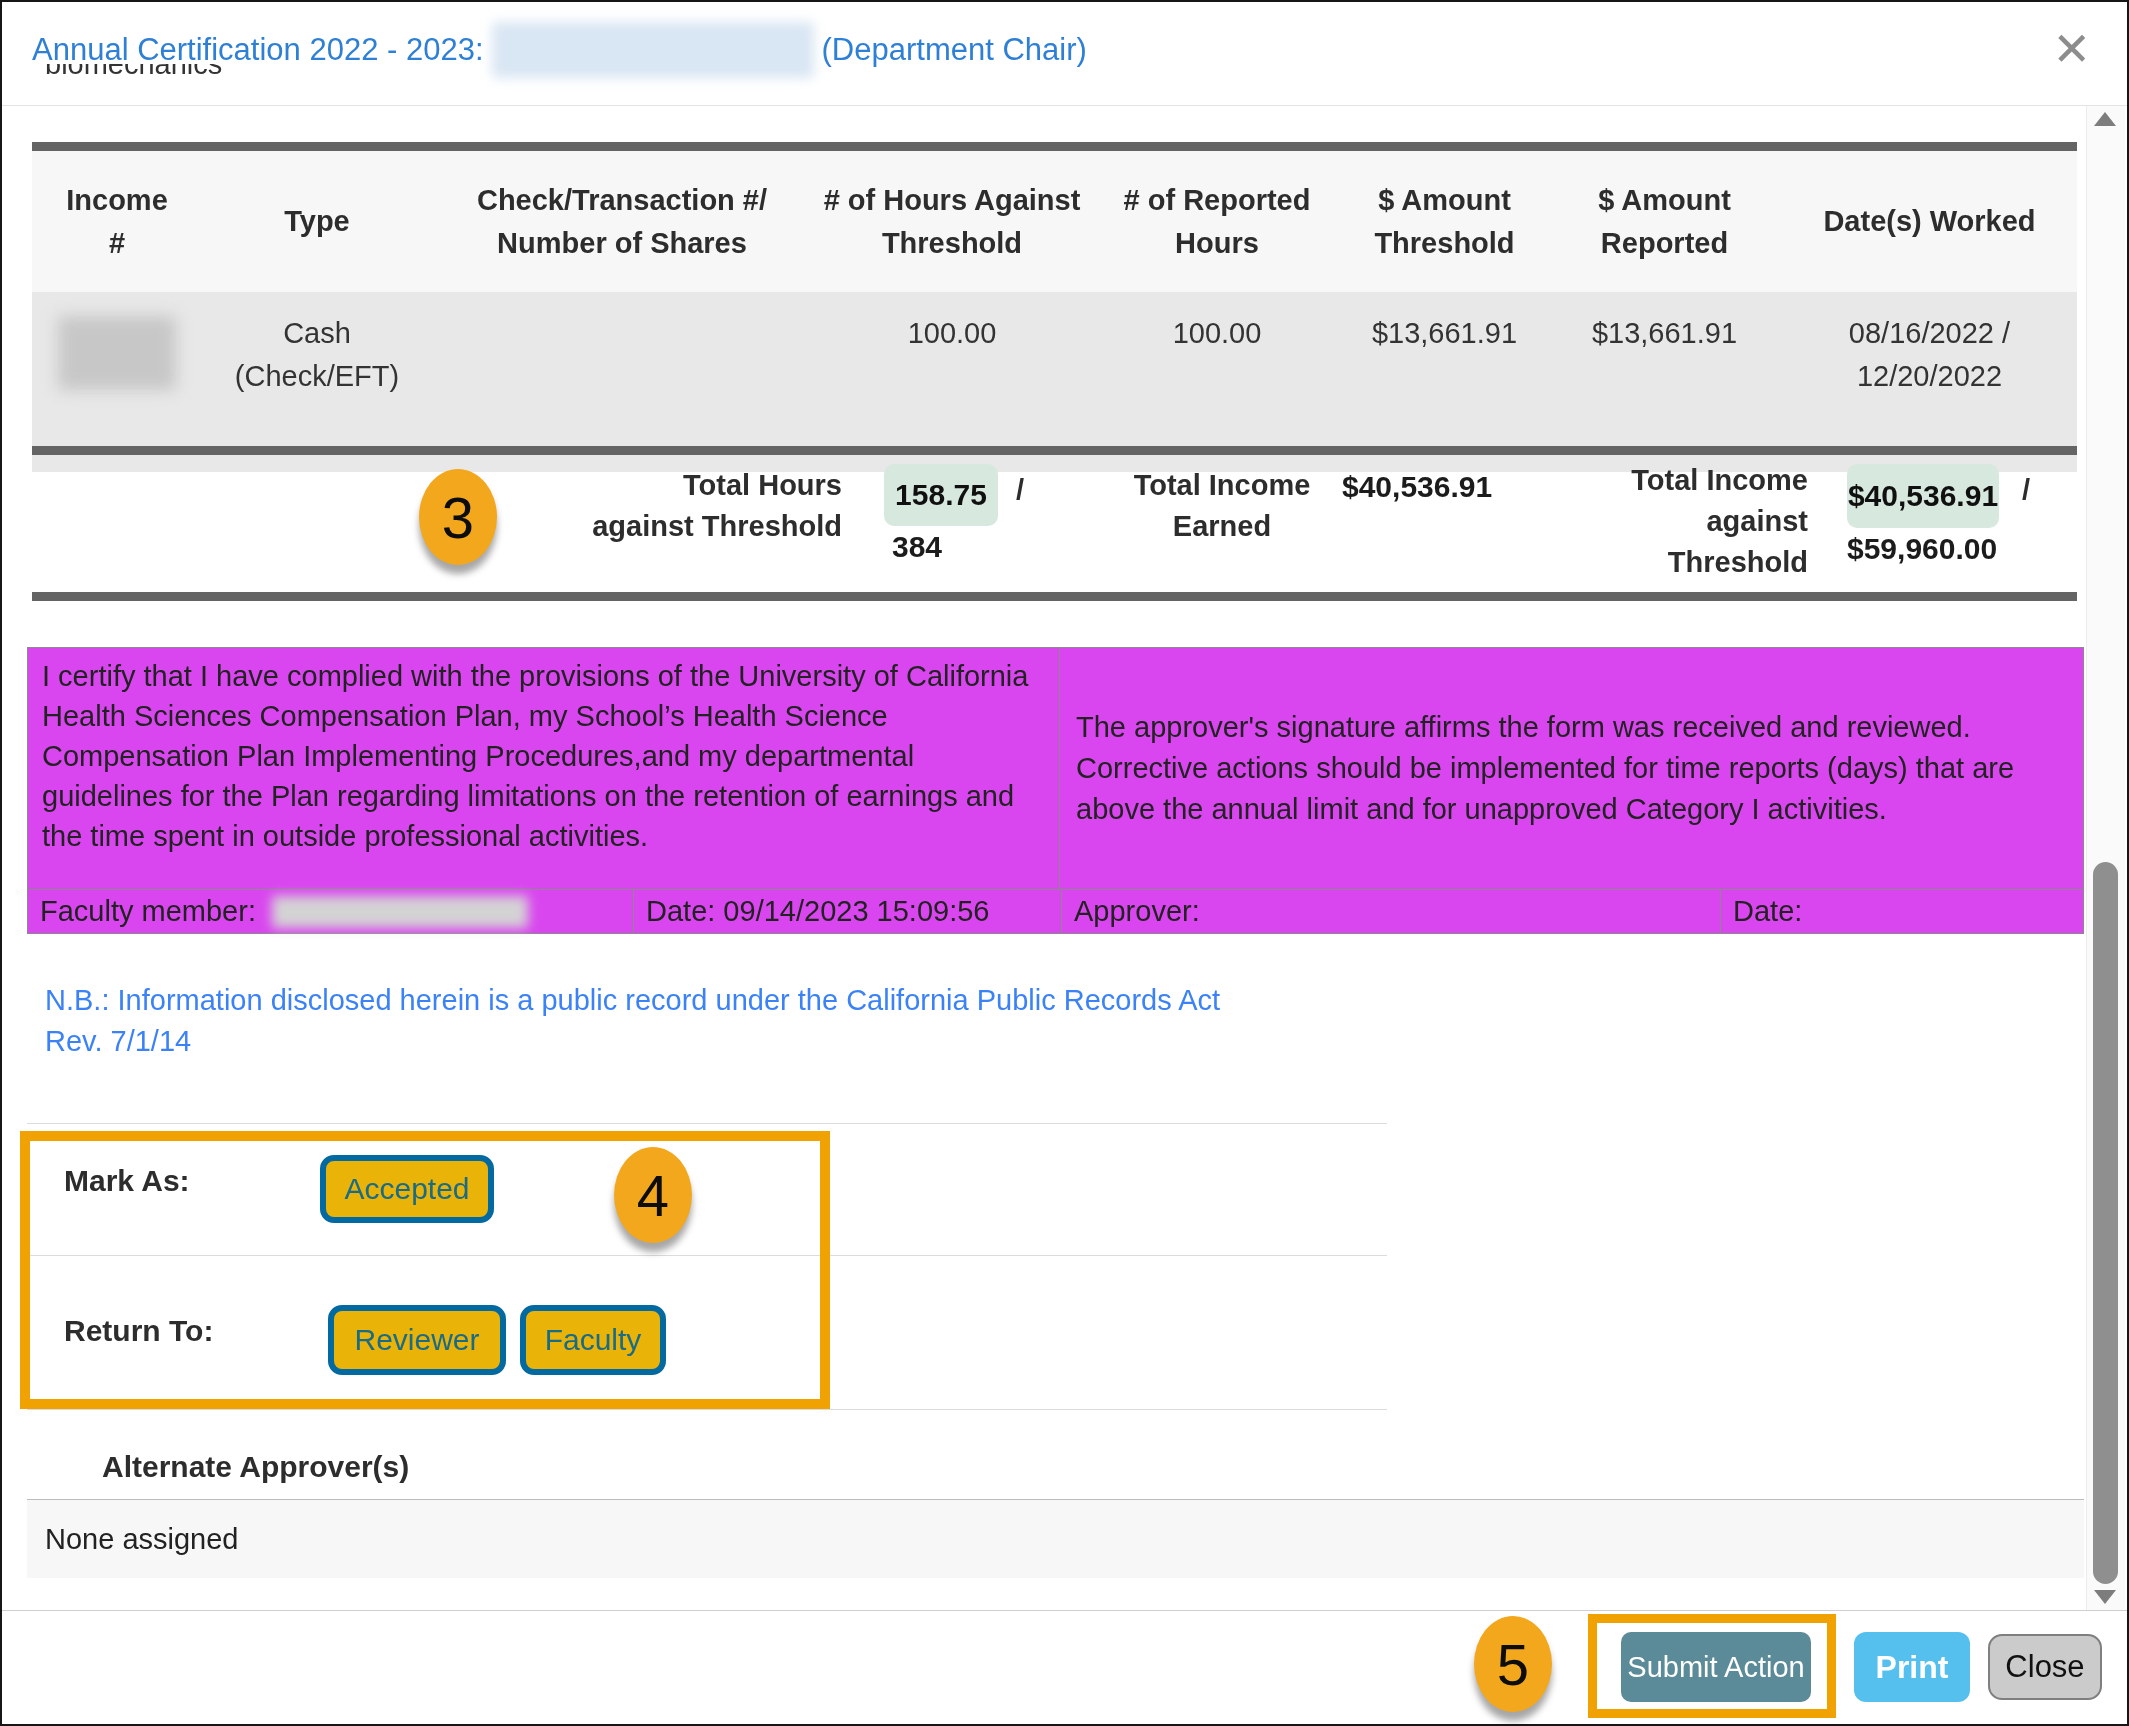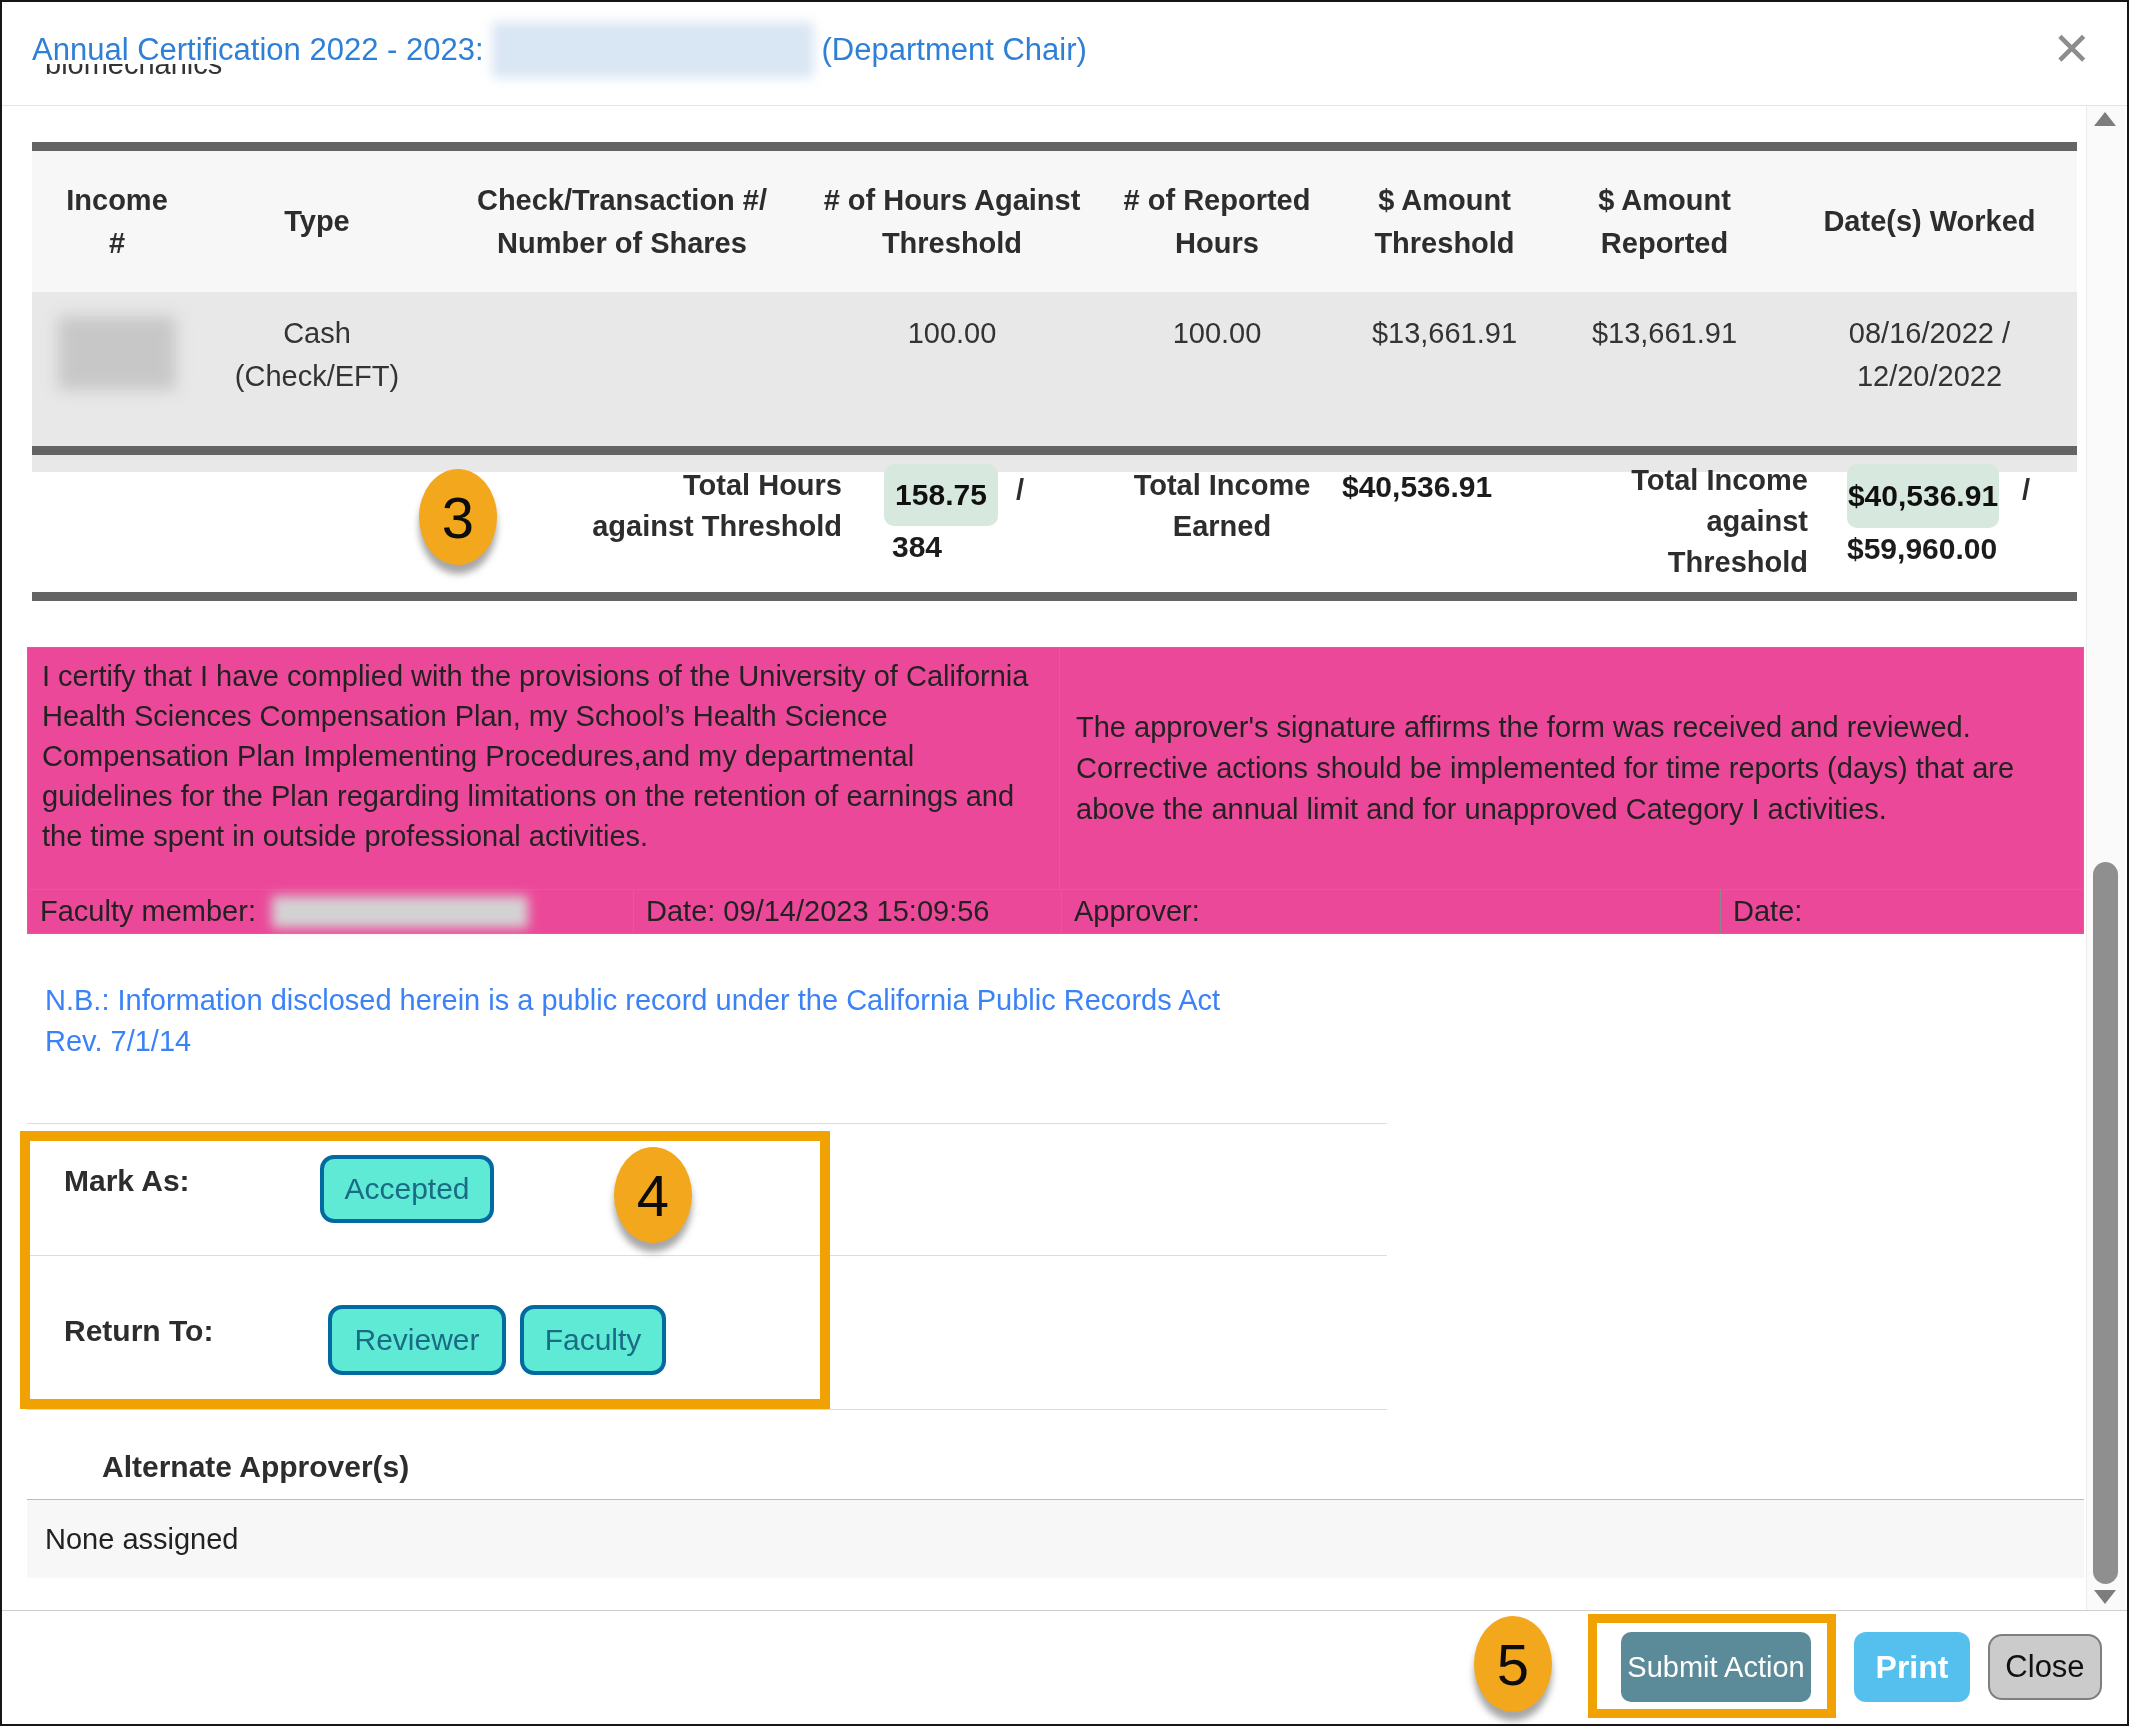--- a/index.html
+++ b/index.html
@@ -50,21 +50,21 @@
   .tot-num { position:absolute; font-weight:bold; font-size:30px; color:#1c1c1c; }
   #hours-max { left:890px; top:528px; }
   #income-earned-label { left:1120px; top:463px; width:200px; text-align:center; }
   #income-earned-value { left:1340px; top:468px; }
   #income-thr-label { left:1588px; top:458px; width:218px; }
   #income-thr-value { left:1845px; top:462px; width:152px; height:64px; }
   #income-thr-div { left:2020px; top:472px; }
   #income-thr-max { left:1845px; top:530px; }
 
   
-  #cert { position:absolute; left:25px; top:645px; width:2057px; height:287px; border:1px solid #8a8a8a; box-sizing:border-box; background:#ec4899; }
+  #cert { position:absolute; left:25px; top:645px; width:2057px; height:287px; border:1px solid #8a8a8a; box-sizing:border-box; background:#d946ef; }
   #cert-statements { display:flex; height:242px; border-bottom:1px solid #8a8a8a; box-sizing:border-box; }
   #cert-left  { width:1032px; box-sizing:border-box; border-right:1px solid #8a8a8a; padding:8px 14px; font-size:29px; line-height:40px; color:#222; }
   #cert-right { flex:1; box-sizing:border-box; padding:8px 16px; font-size:29px; line-height:41px; color:#222; display:flex; align-items:center; }
   #cert-sign { display:flex; height:43px; }
   .sigcell { box-sizing:border-box; display:flex; align-items:center; padding-left:12px; font-size:29px; color:#222; }
   #sig1 { width:606px; border-right:1px solid #8a8a8a; gap:16px; }
   #sig2 { width:428px; border-right:1px solid #8a8a8a; }
   #sig3 { width:659px; border-right:1px solid #8a8a8a; }
   #sig4 { flex:1; }
   #fac-blob { width:256px; height:32px; background:#d3d3d3; filter:blur(6px); }
@@ -73,21 +73,21 @@
   #nb { position:absolute; left:43px; top:978px; font-size:29px; line-height:41px; color:#3b82f6; }
 
   
   .thinline { position:absolute; left:25px; width:1360px; height:1px; background:#dcdcdc; }
   #line-a { top:1121px; } #line-b { top:1253px; } #line-c { top:1407px; }
   #action-box { position:absolute; left:18px; top:1129px; width:810px; height:278px; box-sizing:border-box;
                 border:10px solid #F0A202; }
   .sec-label { position:absolute; font-weight:bold; font-size:30px; color:#2d2d2d; }
   #mark-as { left:62px; top:1162px; }
   #return-to { left:62px; top:1312px; }
-  .teal-btn { position:absolute; background:#5eead4; border:4px solid #0369a1; border-radius:14px; color:#1A6B85;
+  .teal-btn { position:absolute; background:#eab308; border:6px solid #0369a1; border-radius:14px; color:#1A6B85;
               display:flex; align-items:center; justify-content:center; font-size:30px; box-sizing:border-box; }
   #btn-accepted { left:318px; top:1153px; width:174px; height:68px; }
   #badge4 { left:612px; top:1145px; }
   #btn-reviewer { left:326px; top:1303px; width:178px; height:70px; }
   #btn-faculty  { left:518px; top:1303px; width:146px; height:70px;border-radius:14px; }
 
   
   #alt-heading { position:absolute; left:100px; top:1448px; font-weight:bold; font-size:30px; color:#2d2d2d; }
   #alt-row { position:absolute; left:25px; top:1497px; width:2057px; height:79px; background:#f7f7f7;
              border-top:1px solid #bcbcbc; box-sizing:border-box; display:flex; align-items:center;

